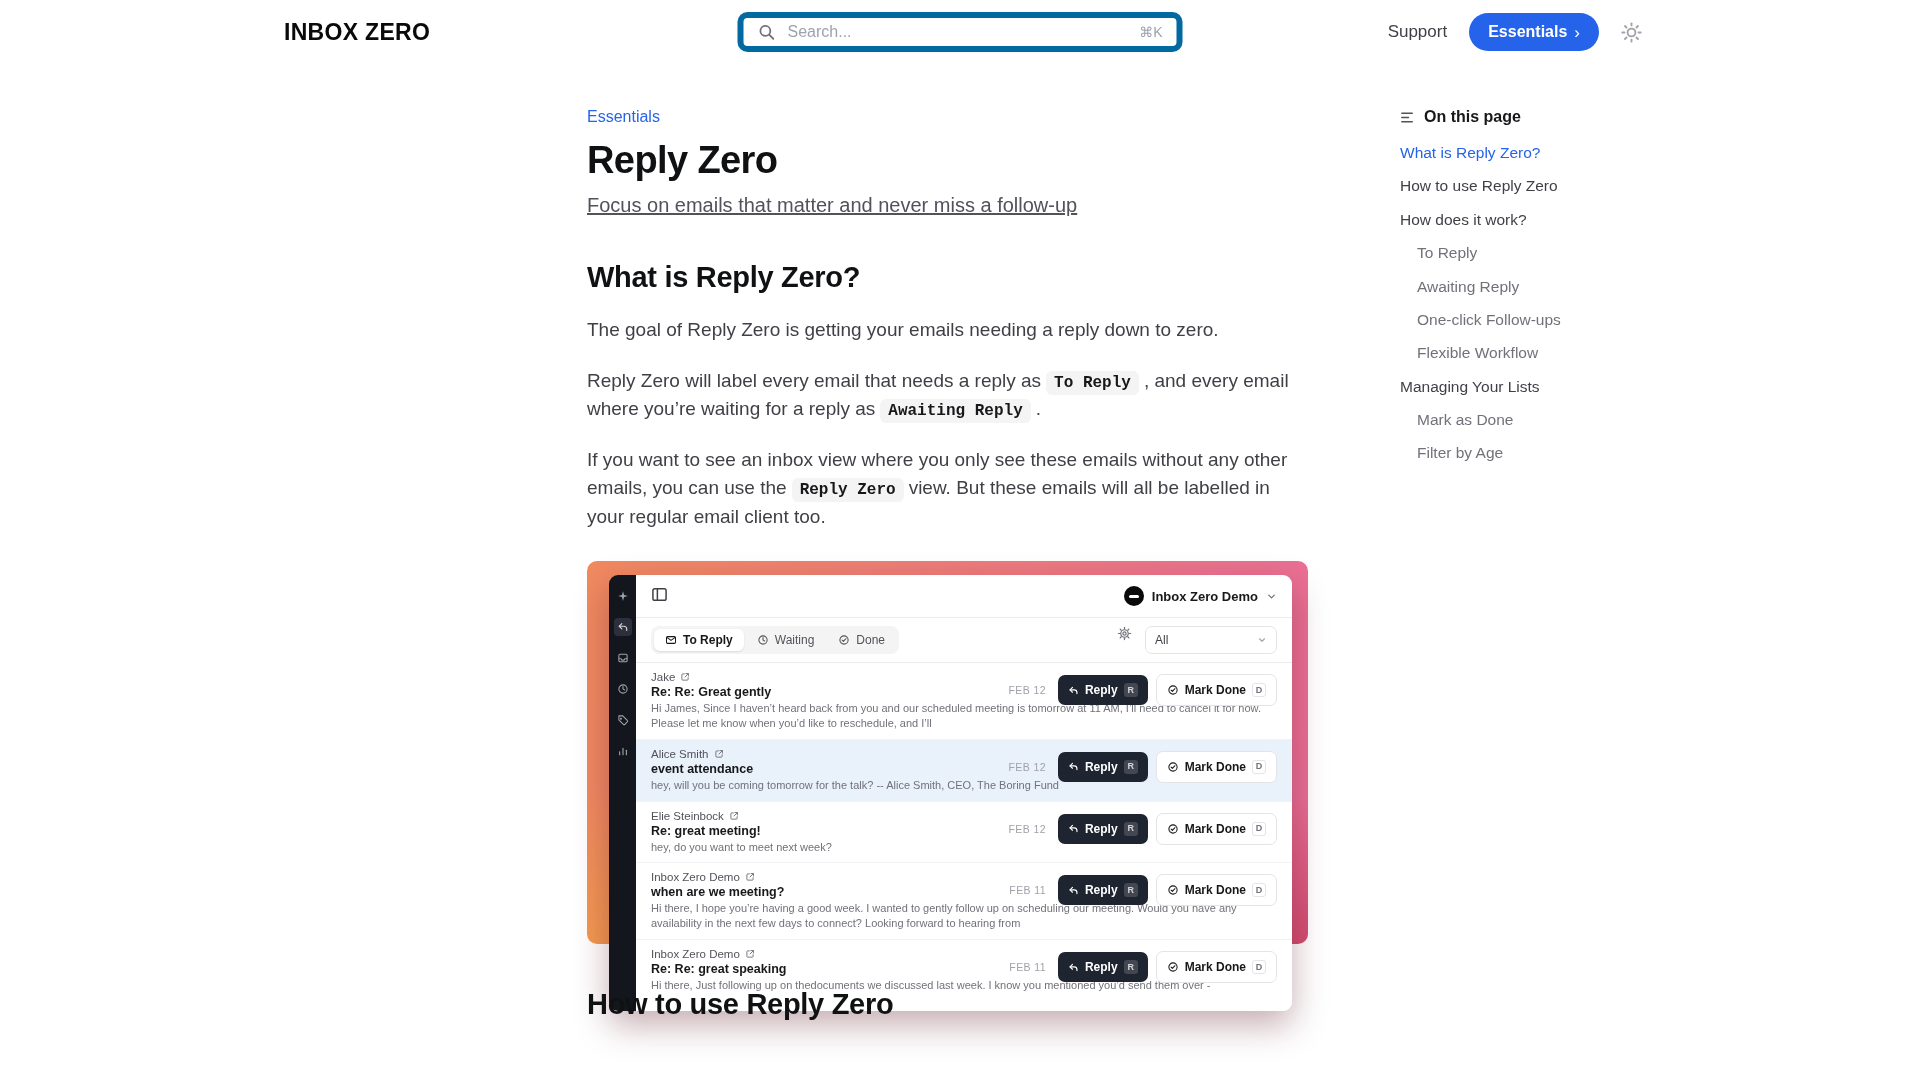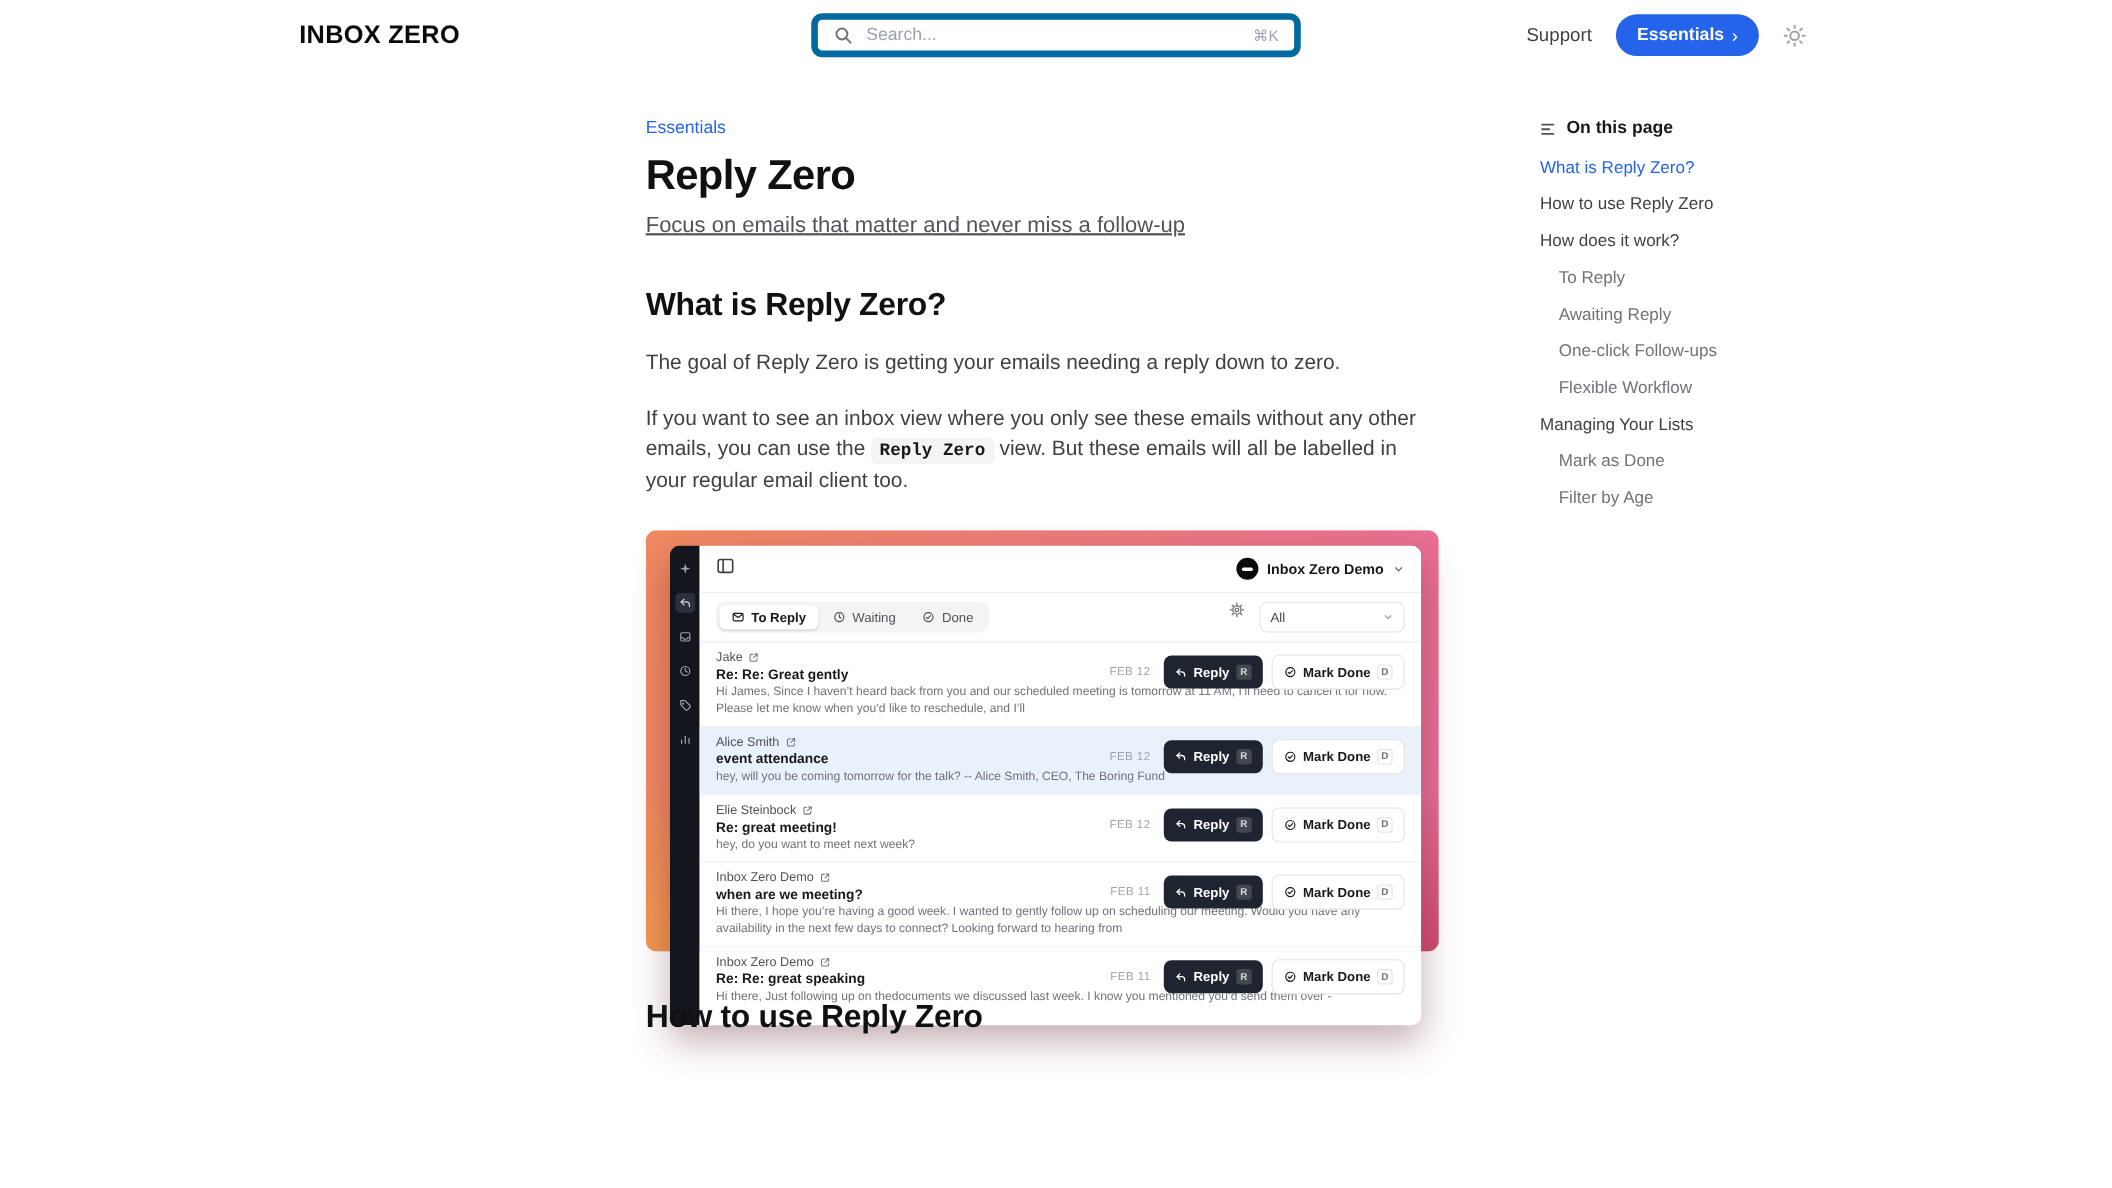--- a/index.html
+++ b/index.html
@@ -2,21 +2,21 @@
 <html><head>
 <meta charset="utf-8">
 <style>
   html,body{margin:0;padding:0;}
   body{
     width:1920px;height:1080px;background:#ffffff;color:#18181b;
     font-family:"Liberation Sans",sans-serif;overflow:hidden;position:relative;
   }
   
   .topbar{position:relative;height:64px;background:#fff;}
-  .logo{position:absolute;left:272px;top:50%;transform:translateY(-50%);
+  .logo{position:absolute;left:284px;top:50%;transform:translateY(-50%);
     font-size:23px;font-weight:800;letter-spacing:.3px;color:#0a0a0a;white-space:nowrap;}
   .search{position:absolute;left:50%;top:50%;transform:translate(-50%,-50%);
     width:445px;height:40px;border:6px solid #0369a1;border-radius:10px;background:#fff;
     display:flex;align-items:center;gap:10px;padding:0 14px;box-sizing:border-box;
     box-shadow:0 1px 2px rgba(0,0,0,.03);}
   .search svg{flex:none;color:#71717a;}
   .search input{border:0;outline:0;flex:1;font-size:16px;color:#18181b;background:transparent;
     font-family:"Liberation Sans",sans-serif;}
   .search input::placeholder{color:#9ca3af;}
   .kbd{color:#9ca3af;font-size:14px;flex:none;}
@@ -139,20 +139,21 @@
 
   <main class="article">
     <a class="breadcrumb">Essentials</a>
     <h1>Reply Zero</h1>
     <p class="subtitle">Focus on emails that matter and never miss a follow-up</p>
 
     <h2>What is Reply Zero?</h2>
 
     <p class="body">The goal of Reply Zero is getting your emails needing a reply down to zero.</p>
 
+    <p class="body"><span>Reply Zero will label every email that needs a reply as</span><code class="chip">To Reply</code><span>, and every email where you’re waiting for a reply as</span><code class="chip">Awaiting Reply</code><span>.</span></p>
 
     <p class="body"><span>If you want to see an inbox view where you only see these emails without any other emails, you can use the</span><code class="chip">Reply Zero</code><span>view. But these emails will all be labelled in your regular email client too.</span></p>
 
     
     <figure class="shot" style="margin-left:0;margin-right:0;">
       <div class="app">
 
         <div class="app-rail">
           <span class="rail-ic">
             <svg width="12" height="12" viewBox="0 0 16 16" fill="currentColor">

